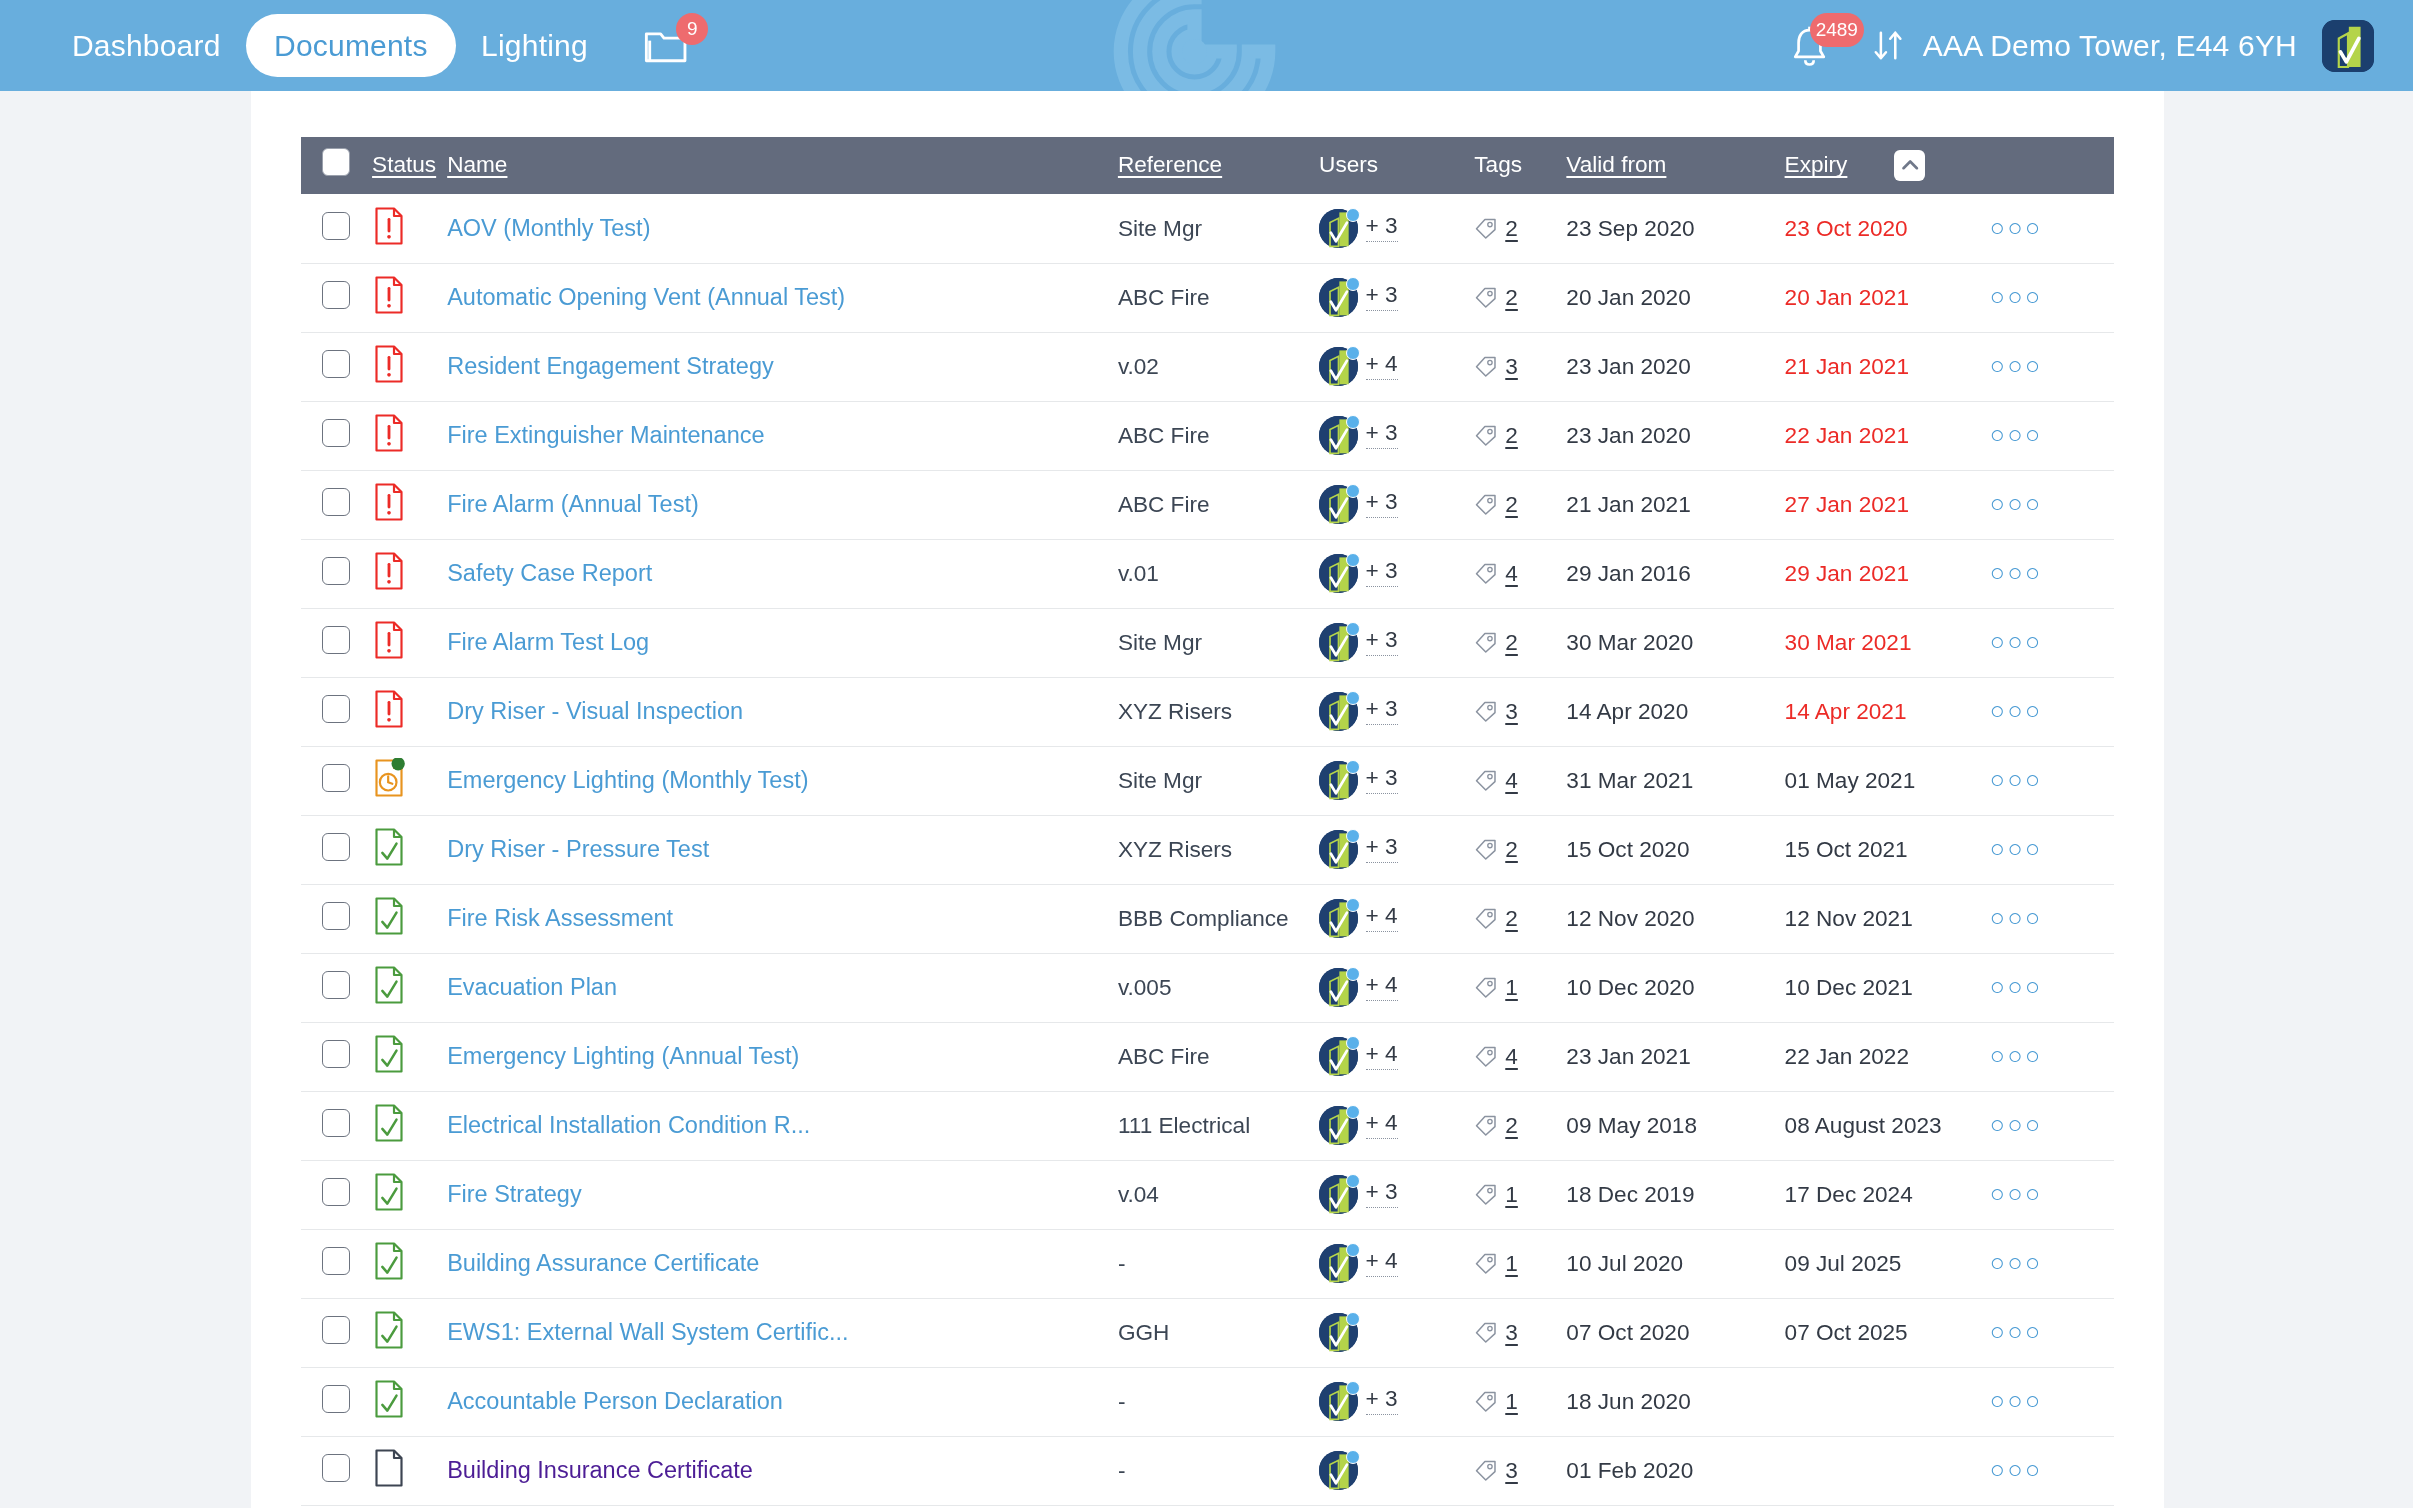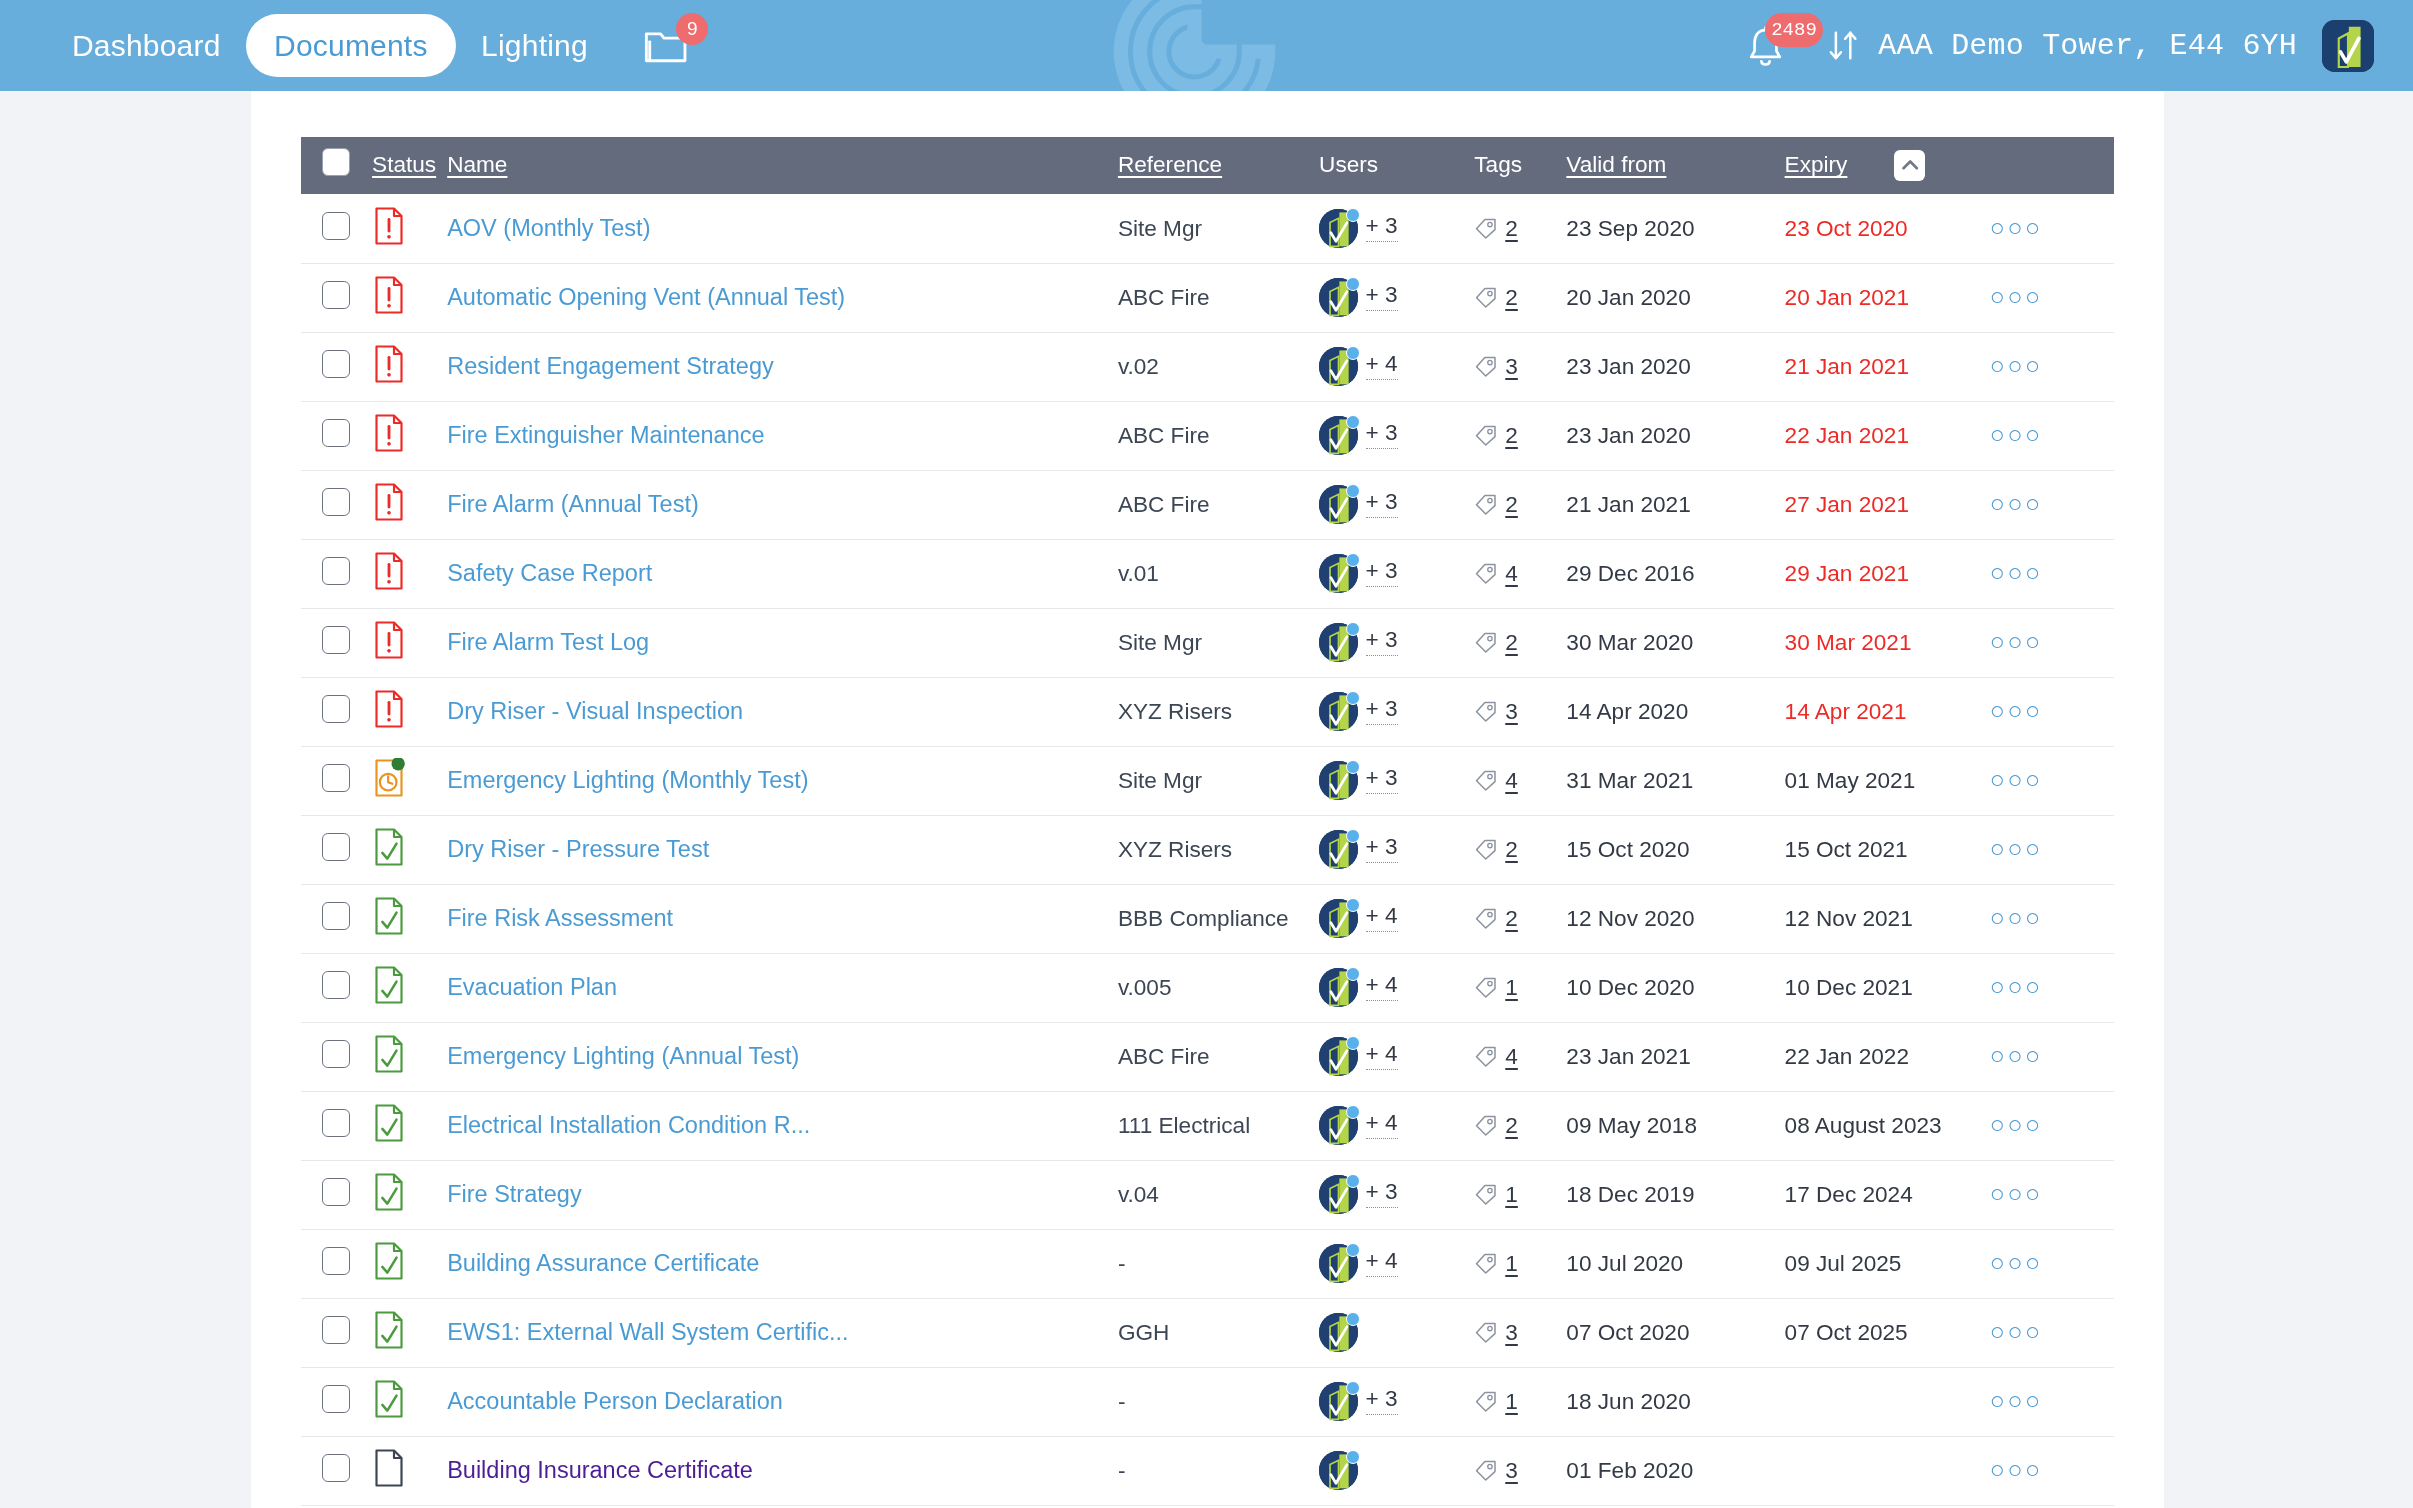--- a/index.html
+++ b/index.html
@@ -55,21 +55,20 @@
     font-size: 19px;
     display: flex; align-items: center; justify-content: center;
     padding: 0 7.5px;
   }
   .topbar-right {
     margin-left: auto;
     display: flex;
     align-items: center;
     gap: 0px;
     z-index: 2;
-    font-family: Liberation Mono, monospace;
   }
   .bell-wrap { position: relative; padding-right: 8.4px; display:flex; align-items:center;}
   .bell-badge {
     position: absolute;
     top: -11.7px; left: 18.4px;
     min-width: 37px; height: 34px;
     border-radius: 17px;
     background: #ee6b6e;
     color: #fff;
     font-size: 19px;
@@ -619,21 +618,21 @@
     <td>
       <span class="tags-cell">
         <svg width="23.5" height="23.5" viewBox="0 0 28 28">
           <path d="M3 14 L13 3 L25 3 L25 15 L14 25 Z" fill="none" stroke="#8b93a0" stroke-width="1.8" stroke-linejoin="round"></path>
           <circle cx="19" cy="9" r="2.6" fill="none" stroke="#8b93a0" stroke-width="1.6"></circle>
         </svg>
         <span class="tag-count">4</span>
       </span>
     </td>
     <td>
-      <span>29 Dec 2016</span>
+      <span>29 Jan 2016</span>
     </td>
     <td>
       <span class="expired">29 Jan 2021</span>
     </td>
     <td>
       <span class="more-dots">○○○</span>
     </td>
   </tr>
 
   <tr>

